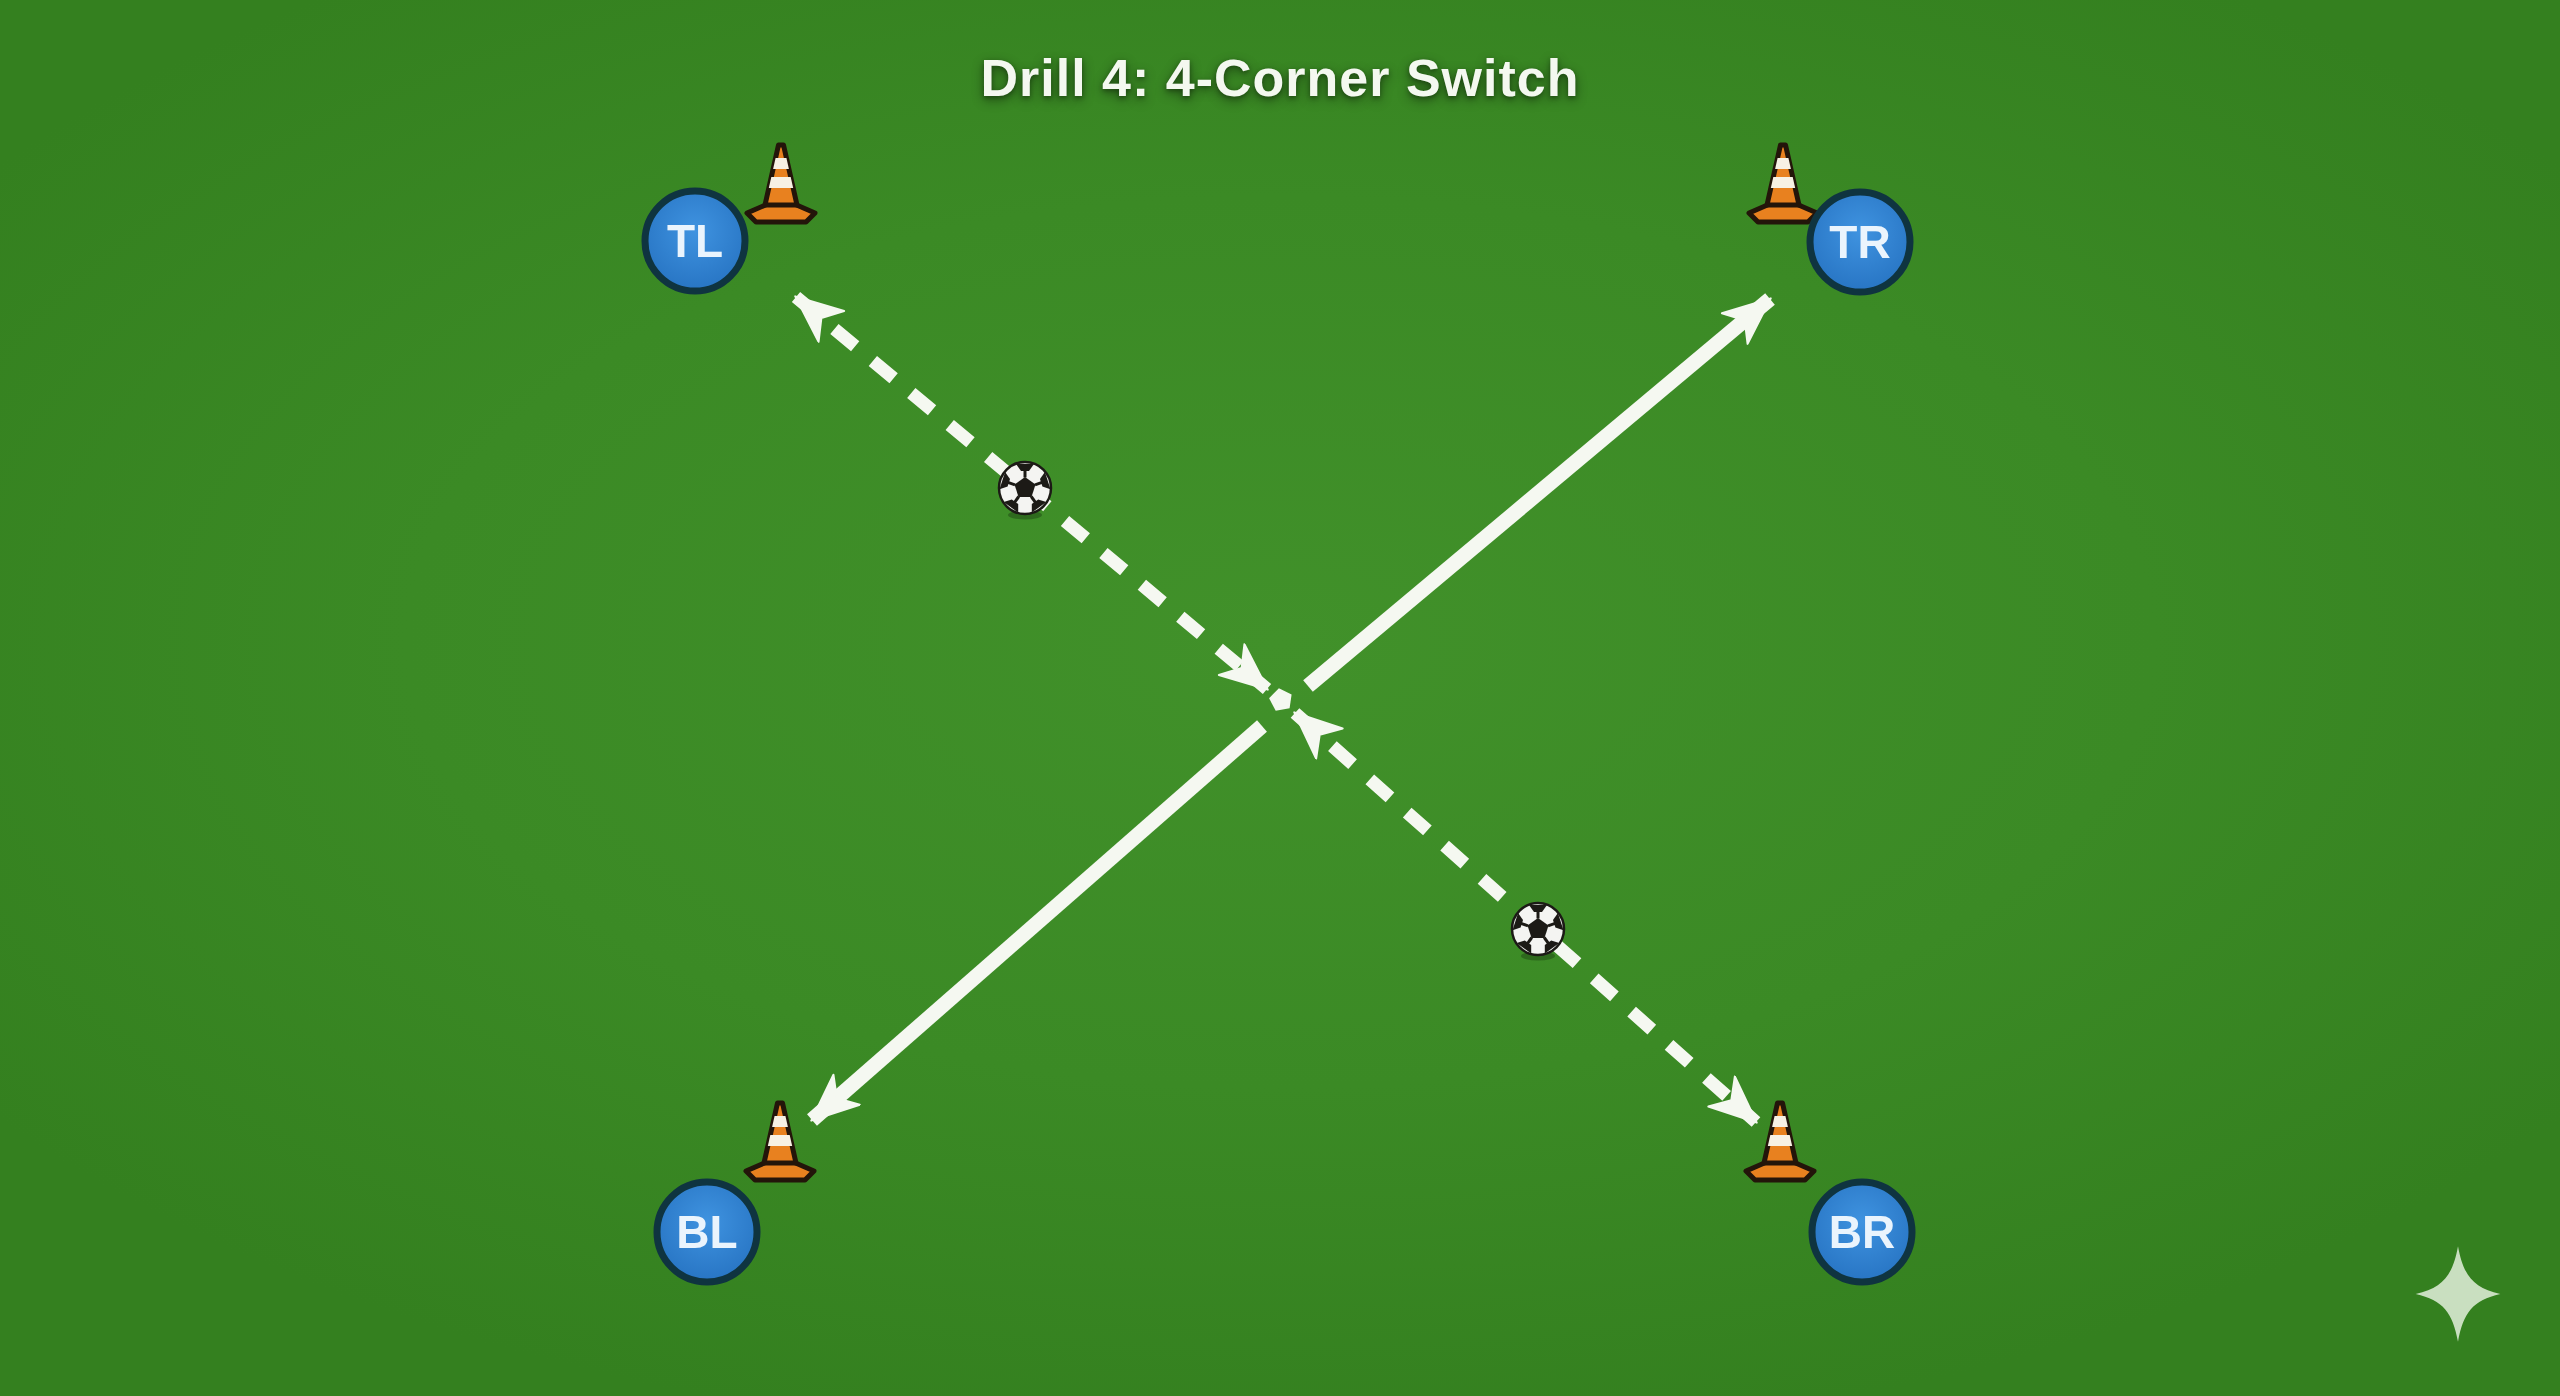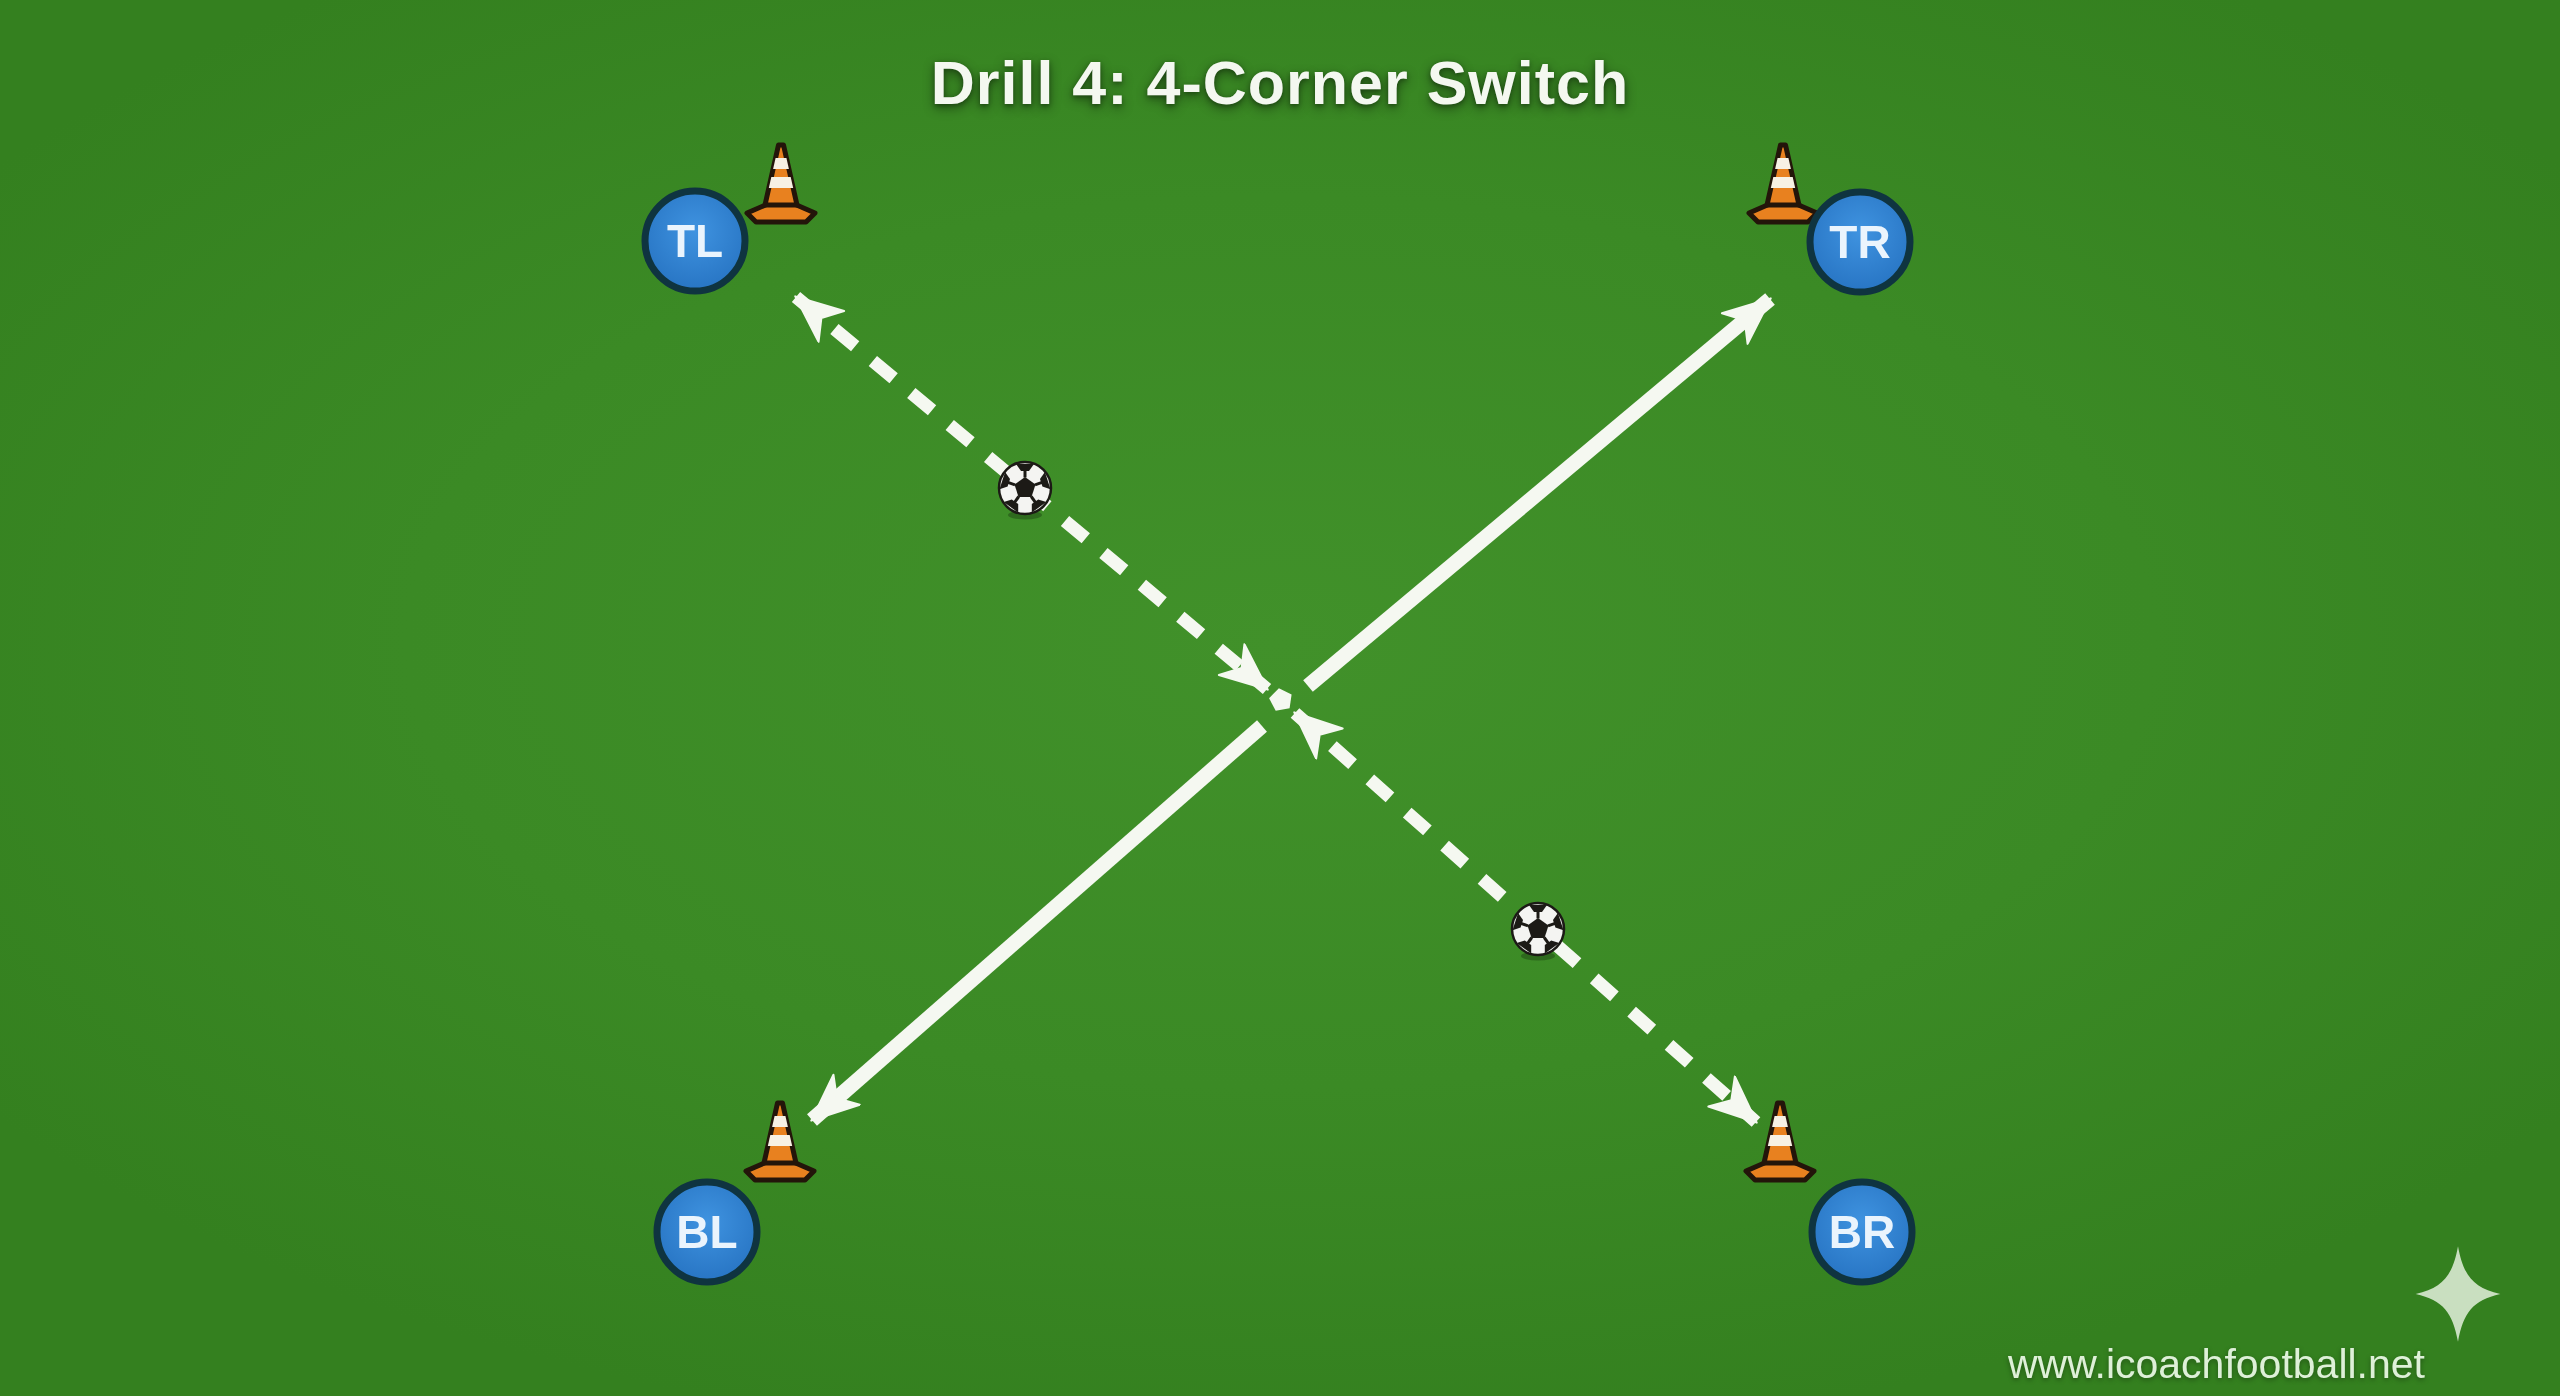--- a/index.html
+++ b/index.html
@@ -9,21 +9,21 @@
     overflow:hidden;
     font-family:"Liberation Sans", sans-serif;
     background:radial-gradient(ellipse 62% 58% at 50% 46%,
       var(--field-center,#41912a) 0%,
       var(--field-mid,#3b8a25) 55%,
       var(--field-edge,#34801f) 100%);
   }
   .title{
     position:absolute;top:48px;left:0;width:100%;
     text-align:center;
-    font-size:61px;font-weight:bold;letter-spacing:1px;
+    font-size:52px;font-weight:bold;letter-spacing:1px;
     color:var(--title-color,#f4f8f0);
     text-shadow:0 4px 12px rgba(0,0,0,0.45), 0 2px 4px rgba(0,0,0,0.30);
   }
   #pitch{position:absolute;left:0;top:0;width:2560px;height:1396px;}
   .watermark{
     position:absolute;right:135px;bottom:8px;
     font-size:41px;font-weight:normal;
     color:var(--wm-color,#def0d8);
     text-shadow:0 2px 5px rgba(0,0,0,0.35);
   }
@@ -140,15 +140,14 @@
         <polygon points="-6.8,24.6 -21.3,14.0 -13.2,11.4 -6.8,16.1" fill="#1c1a16"></polygon>
         <line x1="-10.0" y1="-3.2" x2="-17.1" y2="-5.6" stroke="#1c1a16" stroke-width="3"></line>
         <polygon points="-25.5,1.2 -19.9,-15.9 -15.0,-9.1 -17.4,-1.5" fill="#1c1a16"></polygon>
       </g>
     </svg>
 
   <svg class="sparkle" viewBox="-50 -55 100 110" xmlns="http://www.w3.org/2000/svg">
     <path d="M0,-52 C6,-20 16,-7 46,0 C16,7 6,20 0,52 C-6,20 -16,7 -46,0 C-16,-7 -6,-20 0,-52 Z" fill="#c9dfc0"></path>
   </svg>
 
-  <div class="watermark">www.icoachfootball.net</div>
 
 </div>
 
 </body></html>

